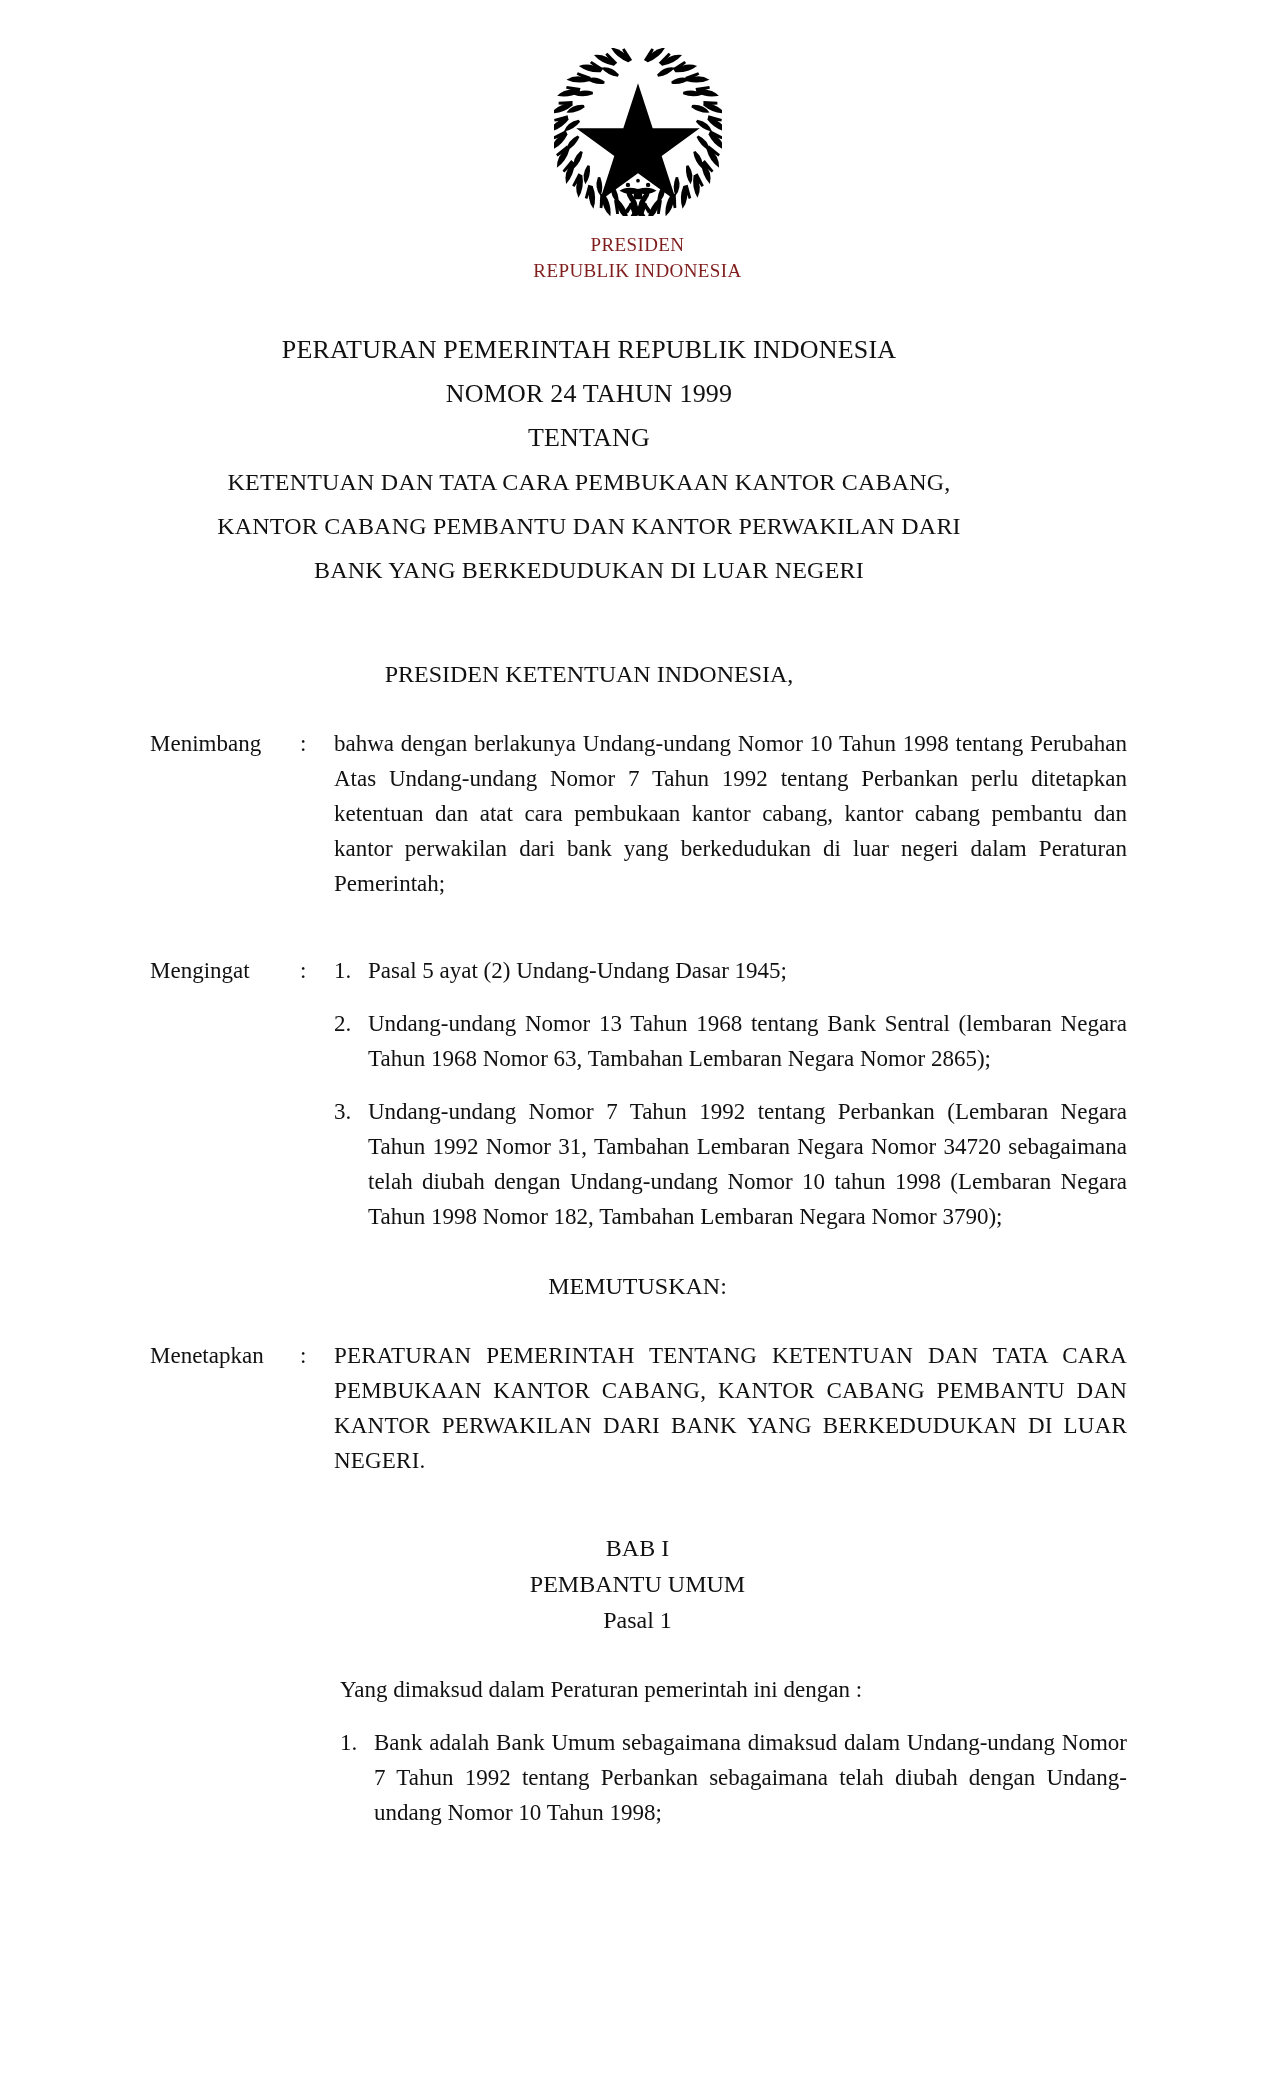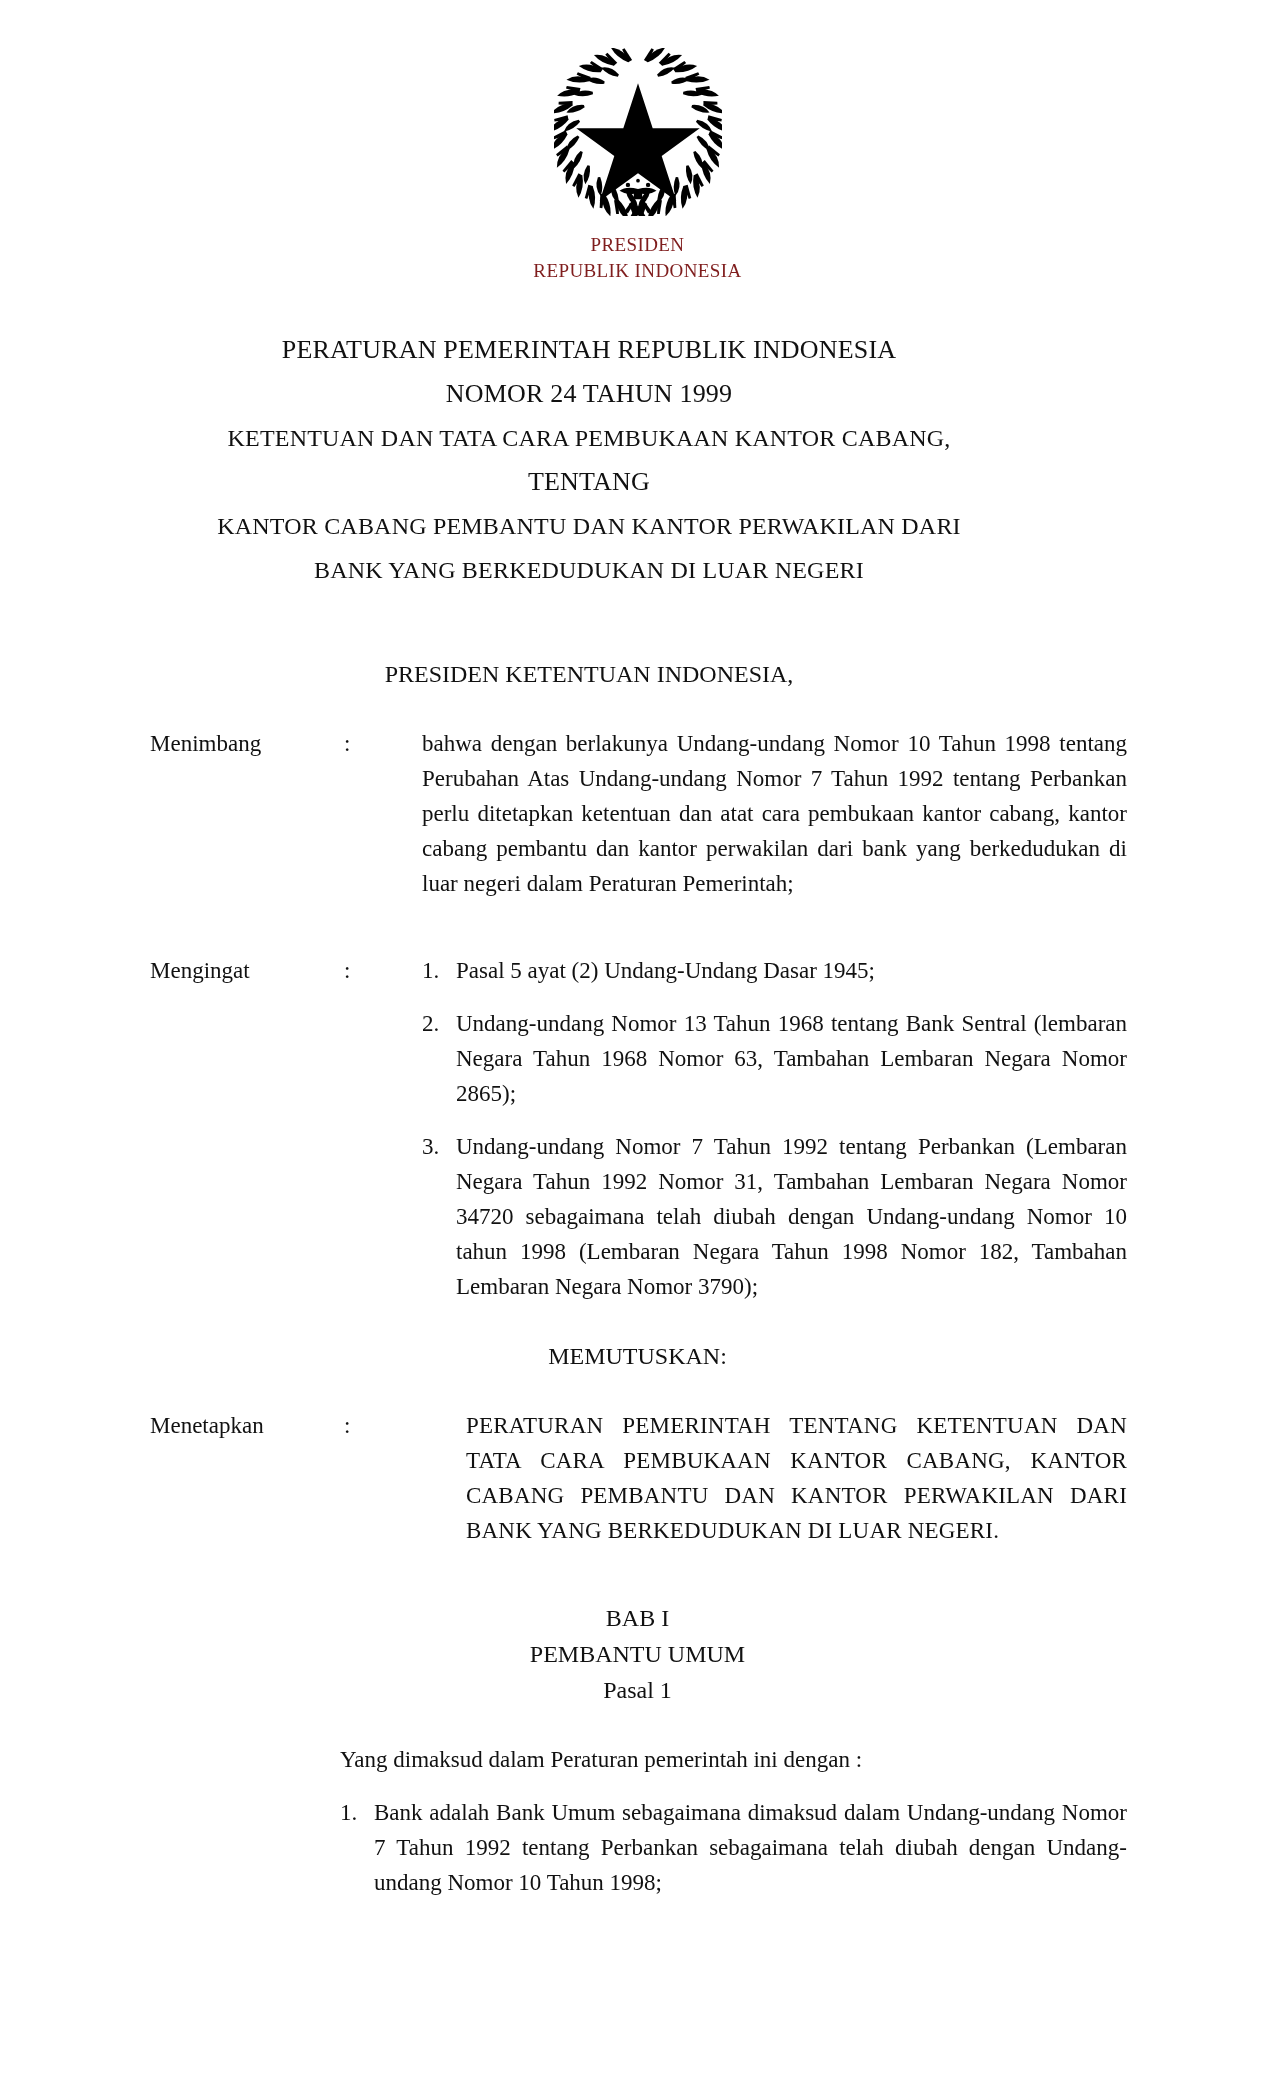--- a/index.html
+++ b/index.html
@@ -72,21 +72,20 @@
   .center-line {
     text-align: center;
     font-size: 24px;
     line-height: 36px;
   }
   .clause {
     display: flex;
     align-items: flex-start;
     padding: 0 148px 0 150px;
     box-sizing: border-box;
-    gap: 44px;
   }
   .clause-label {
     width: 150px;
     flex: 0 0 150px;
     font-size: 23px;
     line-height: 35px;
     white-space: nowrap;
   }
   .clause-colon {
     width: 34px;
@@ -96,21 +95,20 @@
   }
   .clause-body {
     flex: 1 1 auto;
     font-size: 23px;
     line-height: 35px;
     text-align: justify;
     text-justify: inter-word;
   }
   .clause-body.caps {
     letter-spacing: 0.2px;
-    margin-left: 44px;
   }
 
   
   .numlist {
     list-style: none;
     margin: 0;
     padding: 0;
   }
   .numlist li {
     display: flex;
@@ -389,22 +387,22 @@
   </div>
 
   <div class="header-caption">
     <div>PRESIDEN</div>
     <div>REPUBLIK INDONESIA</div>
   </div>
 
   <div class="title-block">
     <div class="title-line">PERATURAN PEMERINTAH REPUBLIK INDONESIA</div>
     <div class="title-line">NOMOR 24 TAHUN 1999</div>
+    <div class="title-line">TENTANG</div>
     <div class="title-line t-small">KETENTUAN DAN TATA CARA PEMBUKAAN KANTOR CABANG,</div>
-    <div class="title-line">TENTANG</div>
     <div class="title-line t-small">KANTOR CABANG PEMBANTU DAN KANTOR PERWAKILAN DARI</div>
     <div class="title-line t-small">BANK YANG BERKEDUDUKAN DI LUAR NEGERI</div>
 
     <div class="spacer-xl"></div>
 
     <div class="center-line">PRESIDEN KETENTUAN INDONESIA,</div>
   </div>
 
   <div style="position:absolute; top:726px; left:0; width:1275px;">
 

